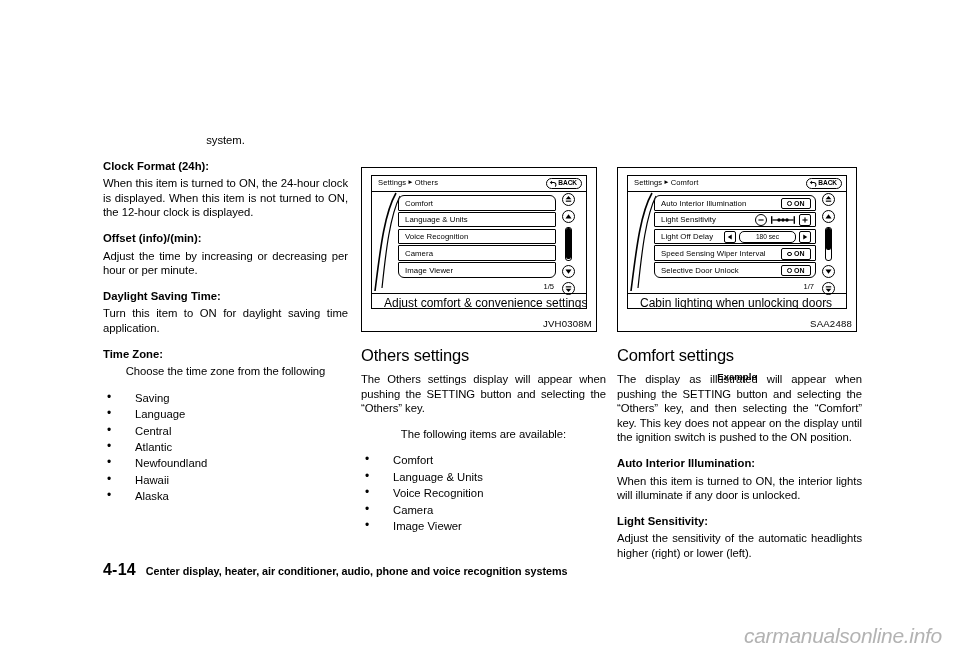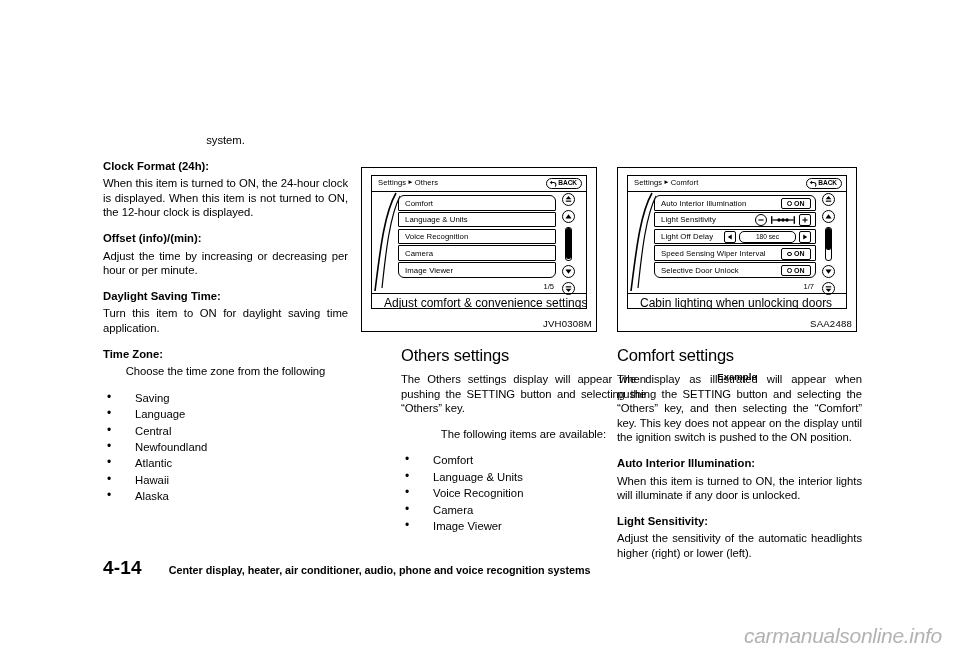--- a/index.html
+++ b/index.html
@@ -324,23 +324,23 @@
 
   
   .footer {
     position: absolute;
     left: 103px;
     bottom: 85px;
     display: flex;
     align-items: baseline;
   }
   .footer .pgnum {
-    font-size: 19px;
+    font-size: 16px;
     font-weight: bold;
-    margin-right: 27px;
+    margin-right: 10px;
     letter-spacing: 0.2px;
   }
   .footer .ftitle {
     font-size: 10.8px;
     font-weight: bold;
     letter-spacing: -0.05px;
   }
 
   .watermark {
     position: absolute;
@@ -369,22 +369,22 @@
     <p class="head-bold">Daylight Saving Time:</p>
     <p class="body-text">Turn this item to ON for daylight saving time application.</p>
 
     <p class="head-bold">Time Zone:</p>
     <p class="body-text nojust">Choose the time zone from the following</p>
 
     <ul class="bullets">
       <li>Saving</li>
       <li>Language</li>
       <li>Central</li>
+      <li>Atlantic</li>
       <li>Newfoundland</li>
-      <li>Atlantic</li>
       <li>Hawaii</li>
       <li>Alaska</li>
     </ul>
   </div>
 
   <div class="figure fig-1">
     <div class="lcd">
 
       <div class="lcd-header">
         <div class="lcd-crumb">
@@ -454,21 +454,21 @@
         </div>
       </div>
 
       <div class="lcd-footer">
         <span>Adjust comfort &amp; convenience settings</span>
       </div>
     </div>
     <div class="fig-caption">JVH0308M</div>
   </div>
 
-  <div class="col col-2" style="top:345px;margin-left:40px;">
+  <div class="col col-2" style="top:345px;">
     <h2 class="sec-title">Others settings</h2>
     <p class="body-text">The Others settings display will appear when pushing the SETTING button and selecting the “Others” key.</p>
     <p class="body-text nojust">The following items are available:</p>
     <ul class="bullets">
       <li>Comfort</li>
       <li>Language &amp; Units</li>
       <li>Voice Recognition</li>
       <li>Camera</li>
       <li>Image Viewer</li>
     </ul>

